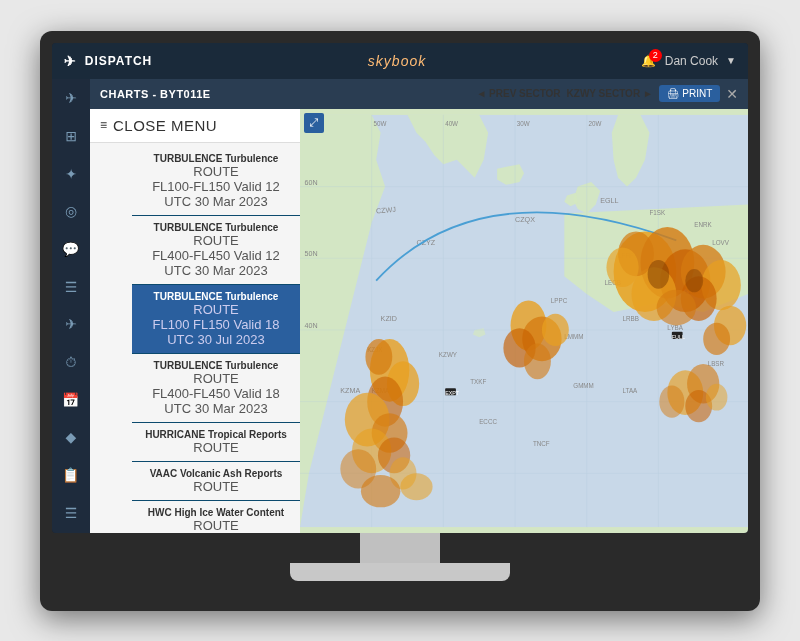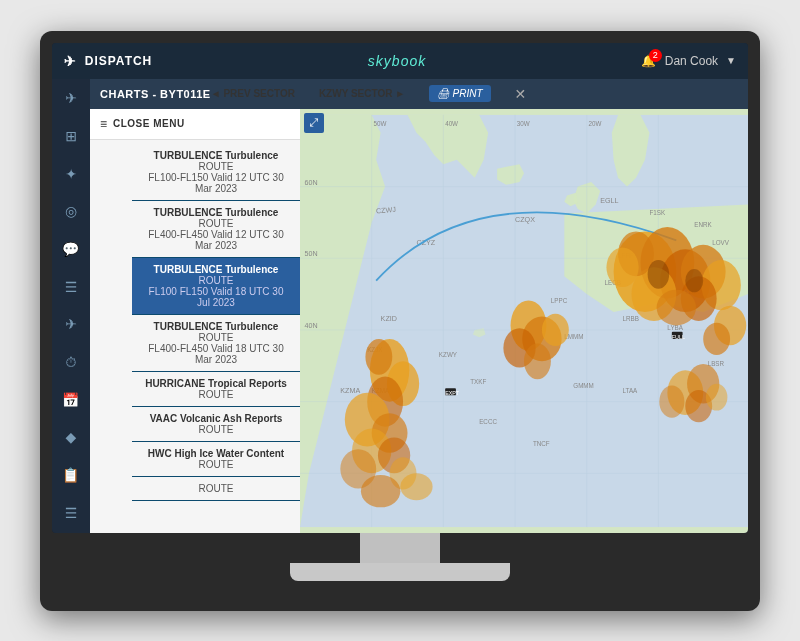--- a/index.html
+++ b/index.html
@@ -141,20 +141,21 @@
       overflow: hidden;
     }
 
     
     .charts-header {
       background: #2a3d52;
       height: 30px;
       display: flex;
       align-items: center;
       padding: 0 10px;
+      justify-content: space-between;
       flex-shrink: 0;
     }
     .charts-title {
       color: #fff;
       font-size: 11px;
       font-weight: bold;
       letter-spacing: 0.5px;
     }
     .close-x {
       color: #aaa;
@@ -181,31 +182,31 @@
     .menu-top-bar {
       background: #fff;
       padding: 8px 10px;
       display: flex;
       align-items: center;
       gap: 6px;
       border-bottom: 1px solid #ddd;
       flex-shrink: 0;
     }
     .menu-top-bar-text {
-      font-size: 10px;
-      font-weight: bold;
+      font-size: 15px;
+      font-weight: normal;
       color: #333;
       letter-spacing: 0.5px;
     }
 
     
     .charts-nav {
       display: flex;
       align-items: center;
-      gap: 24px;
+      gap: 6px;
     }
 
     
     .menu-items {
       flex: 1;
       overflow-y: auto;
       padding: 4px 0;
     }
     .menu-item {
       padding: 6px 10px;
@@ -214,21 +215,21 @@
       text-align: center;
       margin-left: 42px;
     }
     .menu-item-title {
       font-size: 10px;
       font-weight: bold;
       color: #333;
       display: block;
     }
     .menu-item-sub {
-      font-size: 10px;
+      font-size: 13px;
       color: #555;
       display: block;
     }
     .menu-item.active {
       background: #2a5f9e;
     }
     .menu-item.active .menu-item-title {
       color: #fff;
     }
     .menu-item.active .menu-item-sub {
@@ -260,21 +261,20 @@
     .print-btn {
       background: #2a5f9e;
       color: #fff;
       padding: 3px 8px;
       border-radius: 3px;
       font-size: 10px;
       cursor: pointer;
       display: flex;
       align-items: center;
       gap: 3px;
-      font-style: italic;
     }
     .expand-icon {
       position: absolute;
       top: 4px;
       left: 4px;
       background: #2a5f9e;
       color: #fff;
       width: 20px;
       height: 20px;
       display: flex;
@@ -291,21 +291,21 @@
 
 <div class="monitor-outer">
   <div class="monitor-screen">
 
     <div class="top-bar">
       <div class="top-bar-left">
         <span class="plane-icon">✈</span>
         <span>DISPATCH</span>
       </div>
       <div class="top-bar-center">
-        <span style="font-style:italic;color:#5eead4;font-size:14px;text-align:center;">skybook</span>
+        <span style="font-style:italic;color:#fdba74;font-size:14px;text-align:center;">skybook</span>
       </div>
       <div class="top-bar-right">
         <div class="bell-badge">
           <span>🔔</span>
           <span class="bell-badge-count">2</span>
         </div>
         <span>Dan Cook</span>
         <span class="chevron-down">▼</span>
       </div>
     </div>

